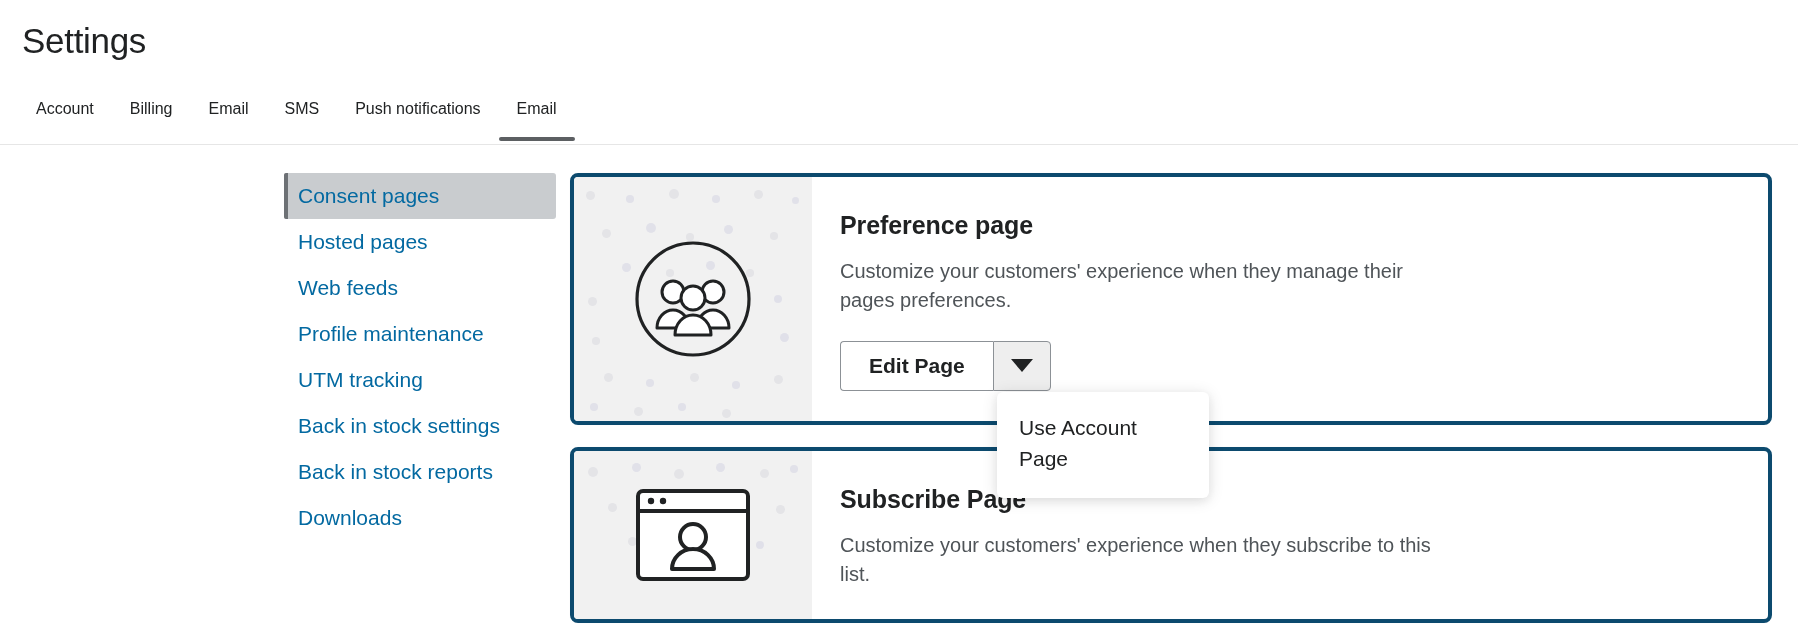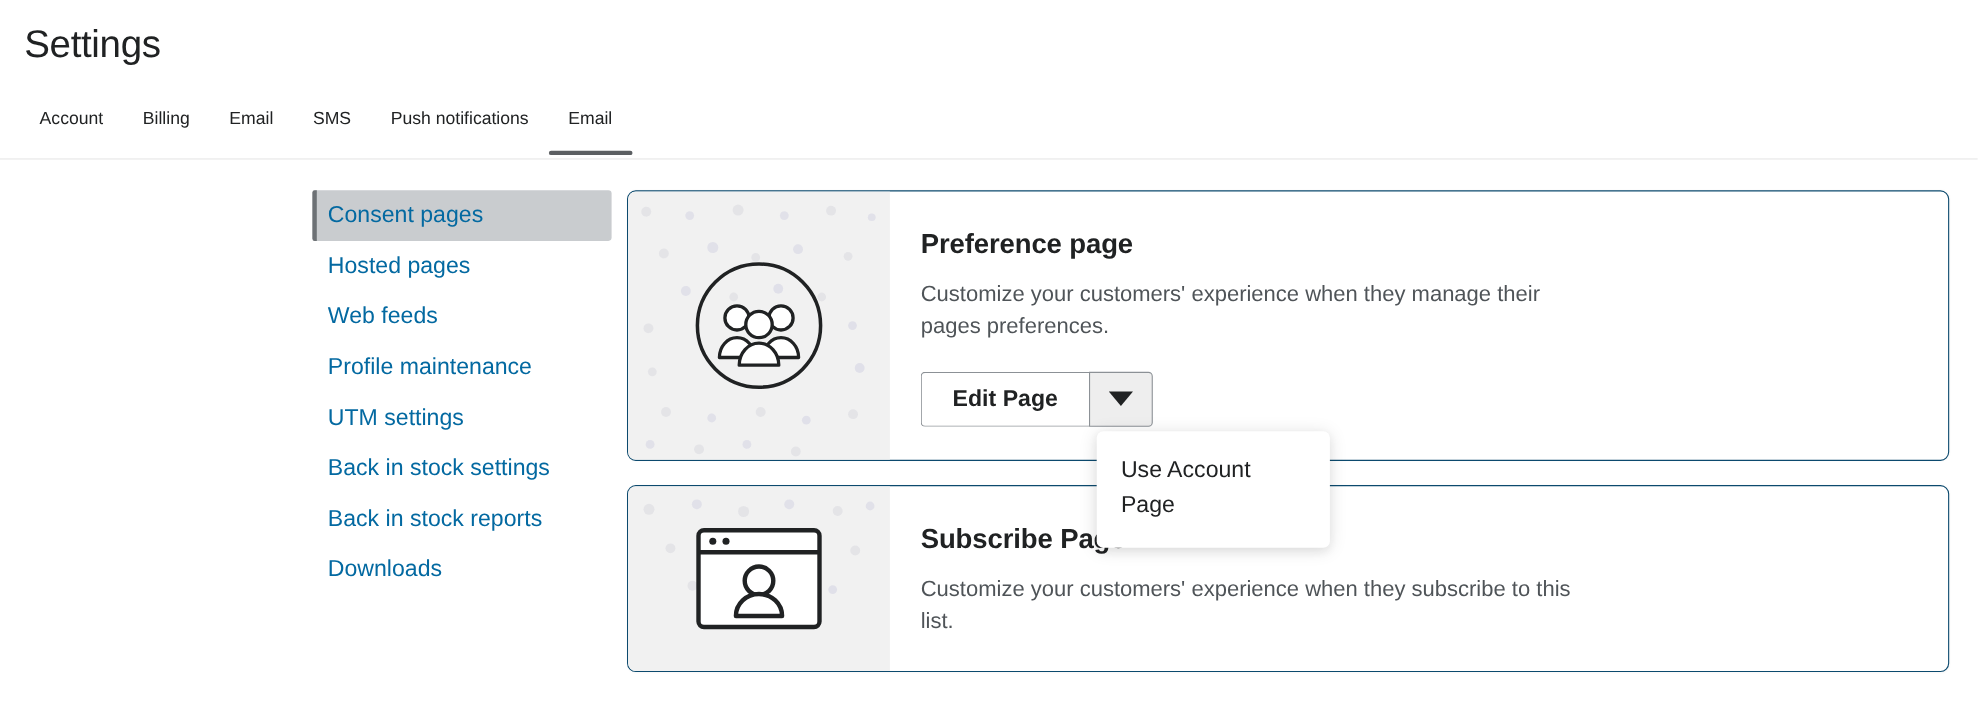--- a/index.html
+++ b/index.html
@@ -115,21 +115,21 @@
   
   .cards {
     flex: 1 1 auto;
     padding-right: 26px;
     padding-left: 14px;
   }
   .card {
     display: flex;
     align-items: stretch;
     background: #ffffff;
-    border: 1px solid #0c4a6e;
+    border: 4px solid #0c4a6e;
     border-radius: 8px;
     overflow: hidden;
     box-shadow: 0 0 2px rgba(22,29,37,0.03);
   }
   .card + .card {
     margin-top: 22px;
   }
 
   .card-media {
     position: relative;
@@ -288,21 +288,21 @@
     <div class="side-item">
       <span>Hosted pages</span>
     </div>
     <div class="side-item">
       <span>Web feeds</span>
     </div>
     <div class="side-item">
       <span>Profile maintenance</span>
     </div>
     <div class="side-item">
-      <span>UTM settings</span>
+      <span>UTM tracking</span>
     </div>
     <div class="side-item">
       <span>Back in stock settings</span>
     </div>
     <div class="side-item">
       <span>Back in stock reports</span>
     </div>
     <div class="side-item">
       <span>Downloads</span>
     </div>

